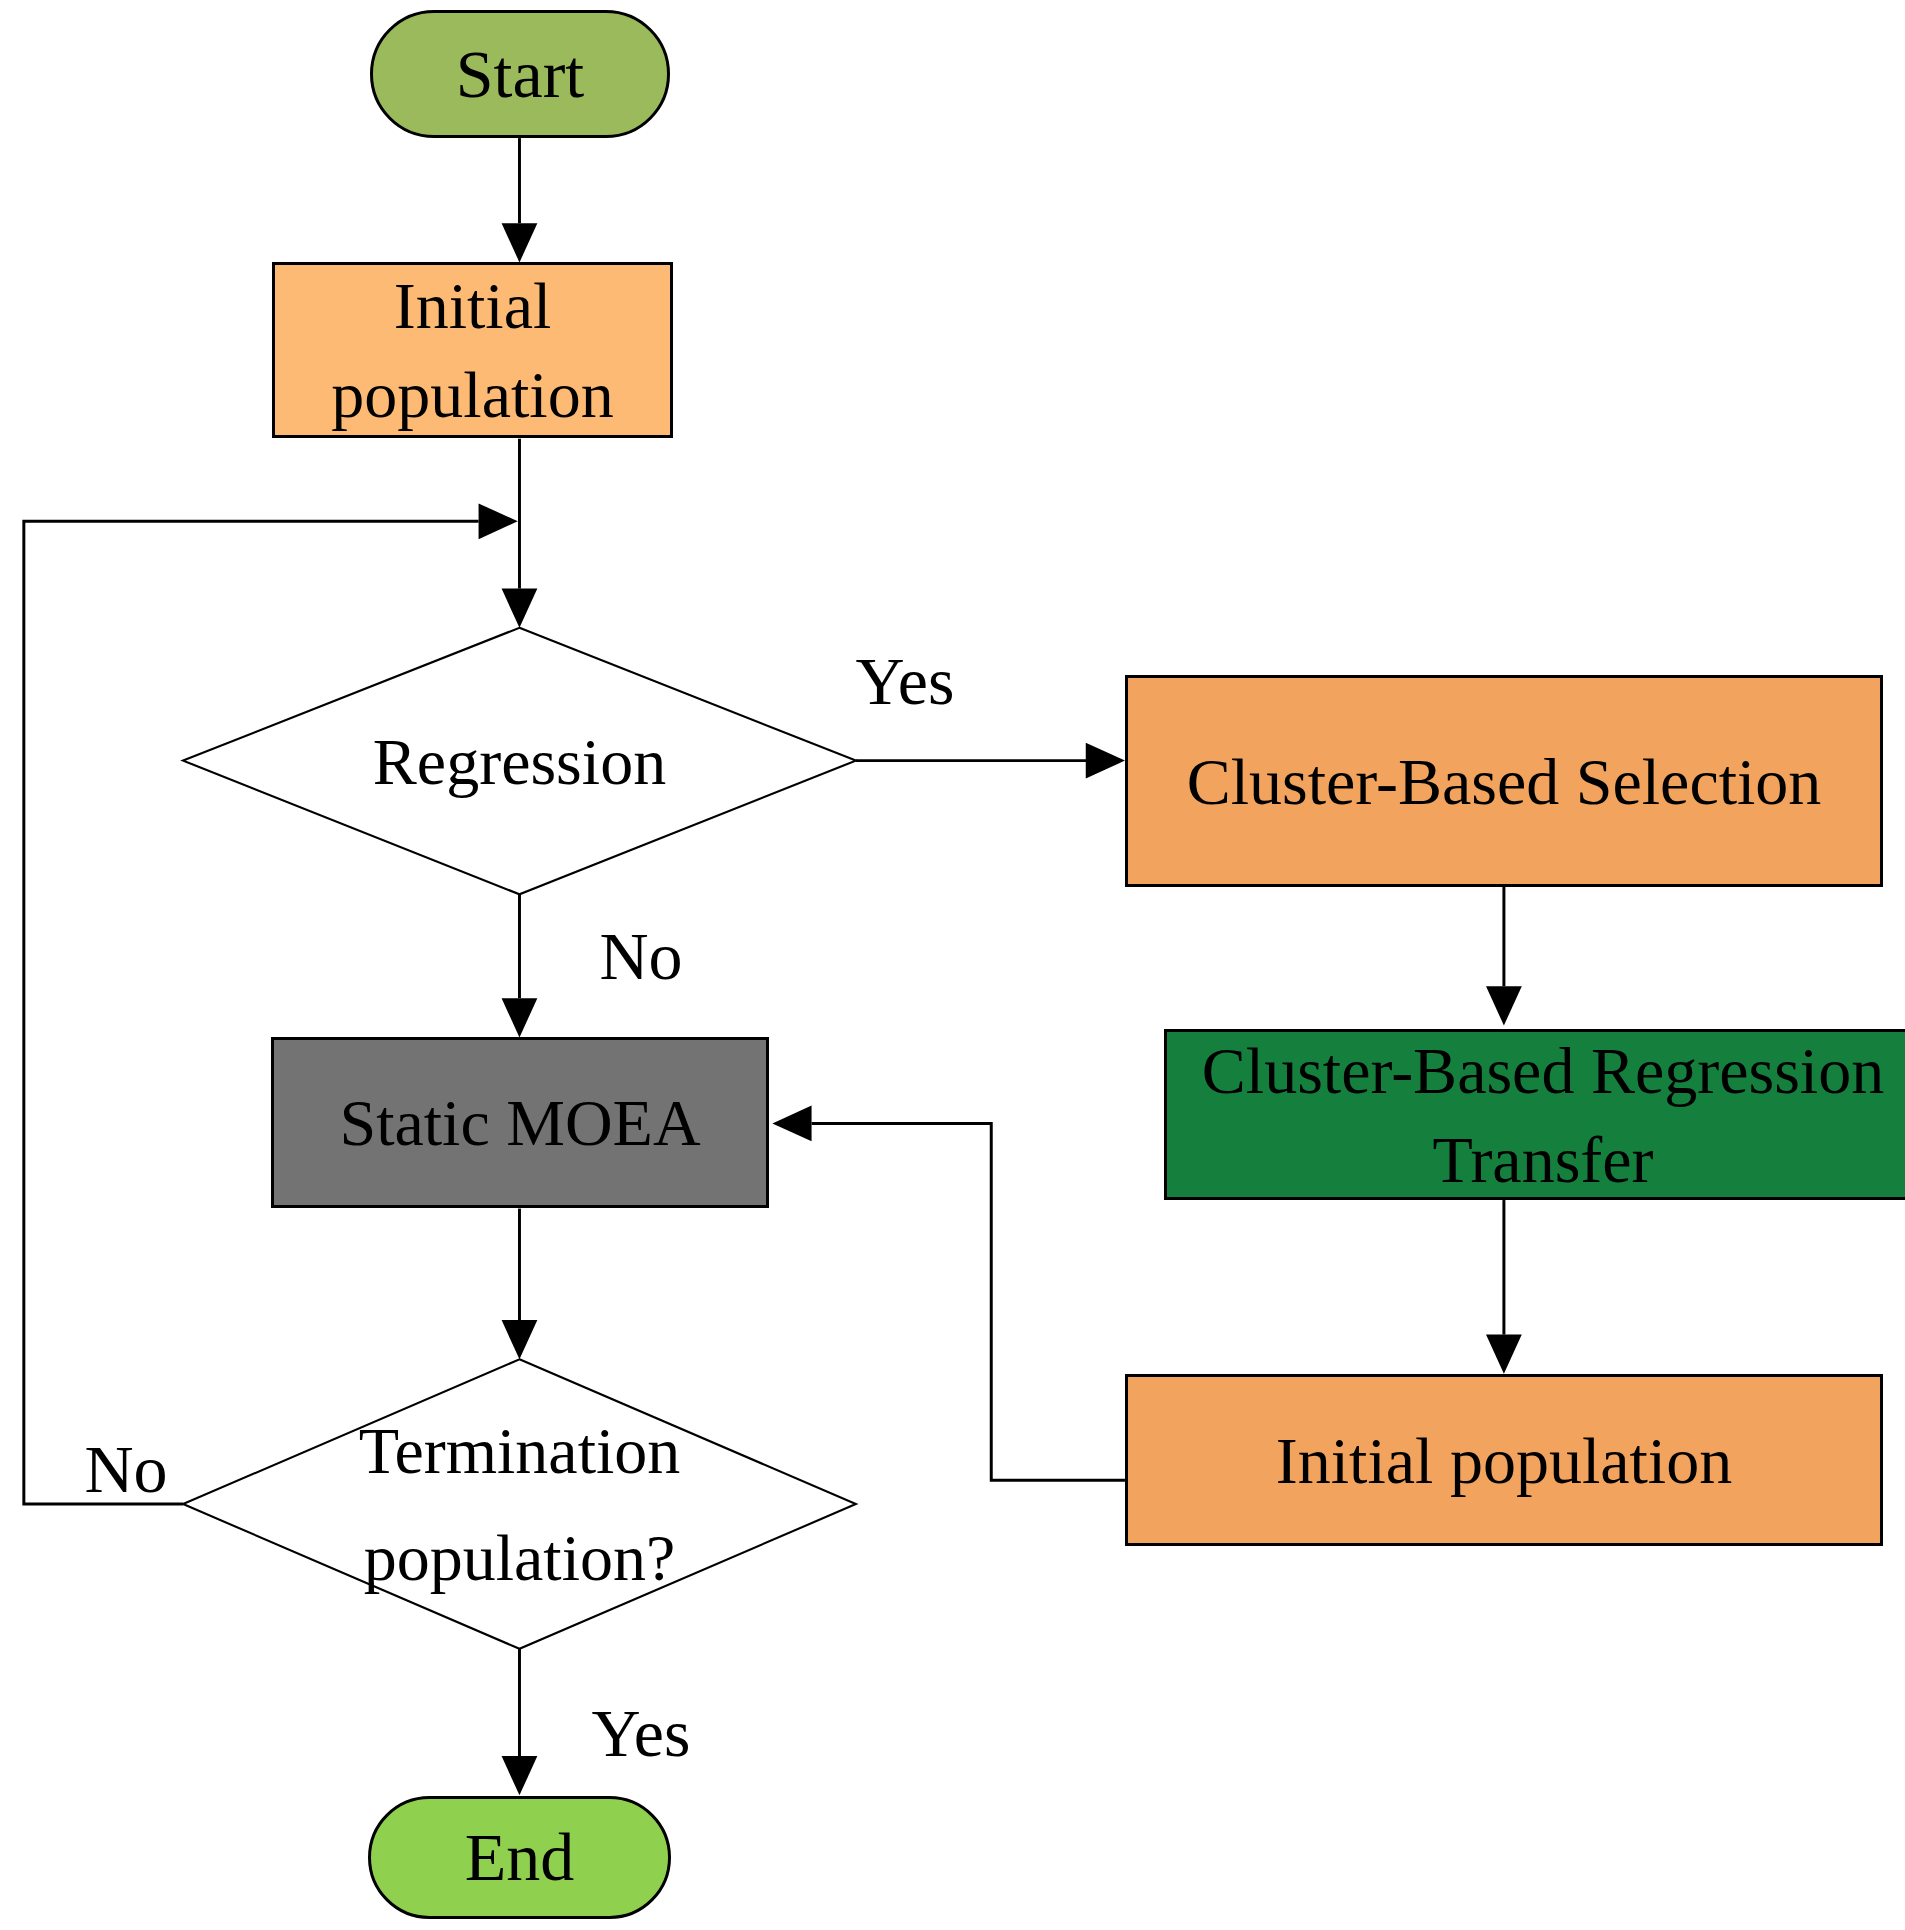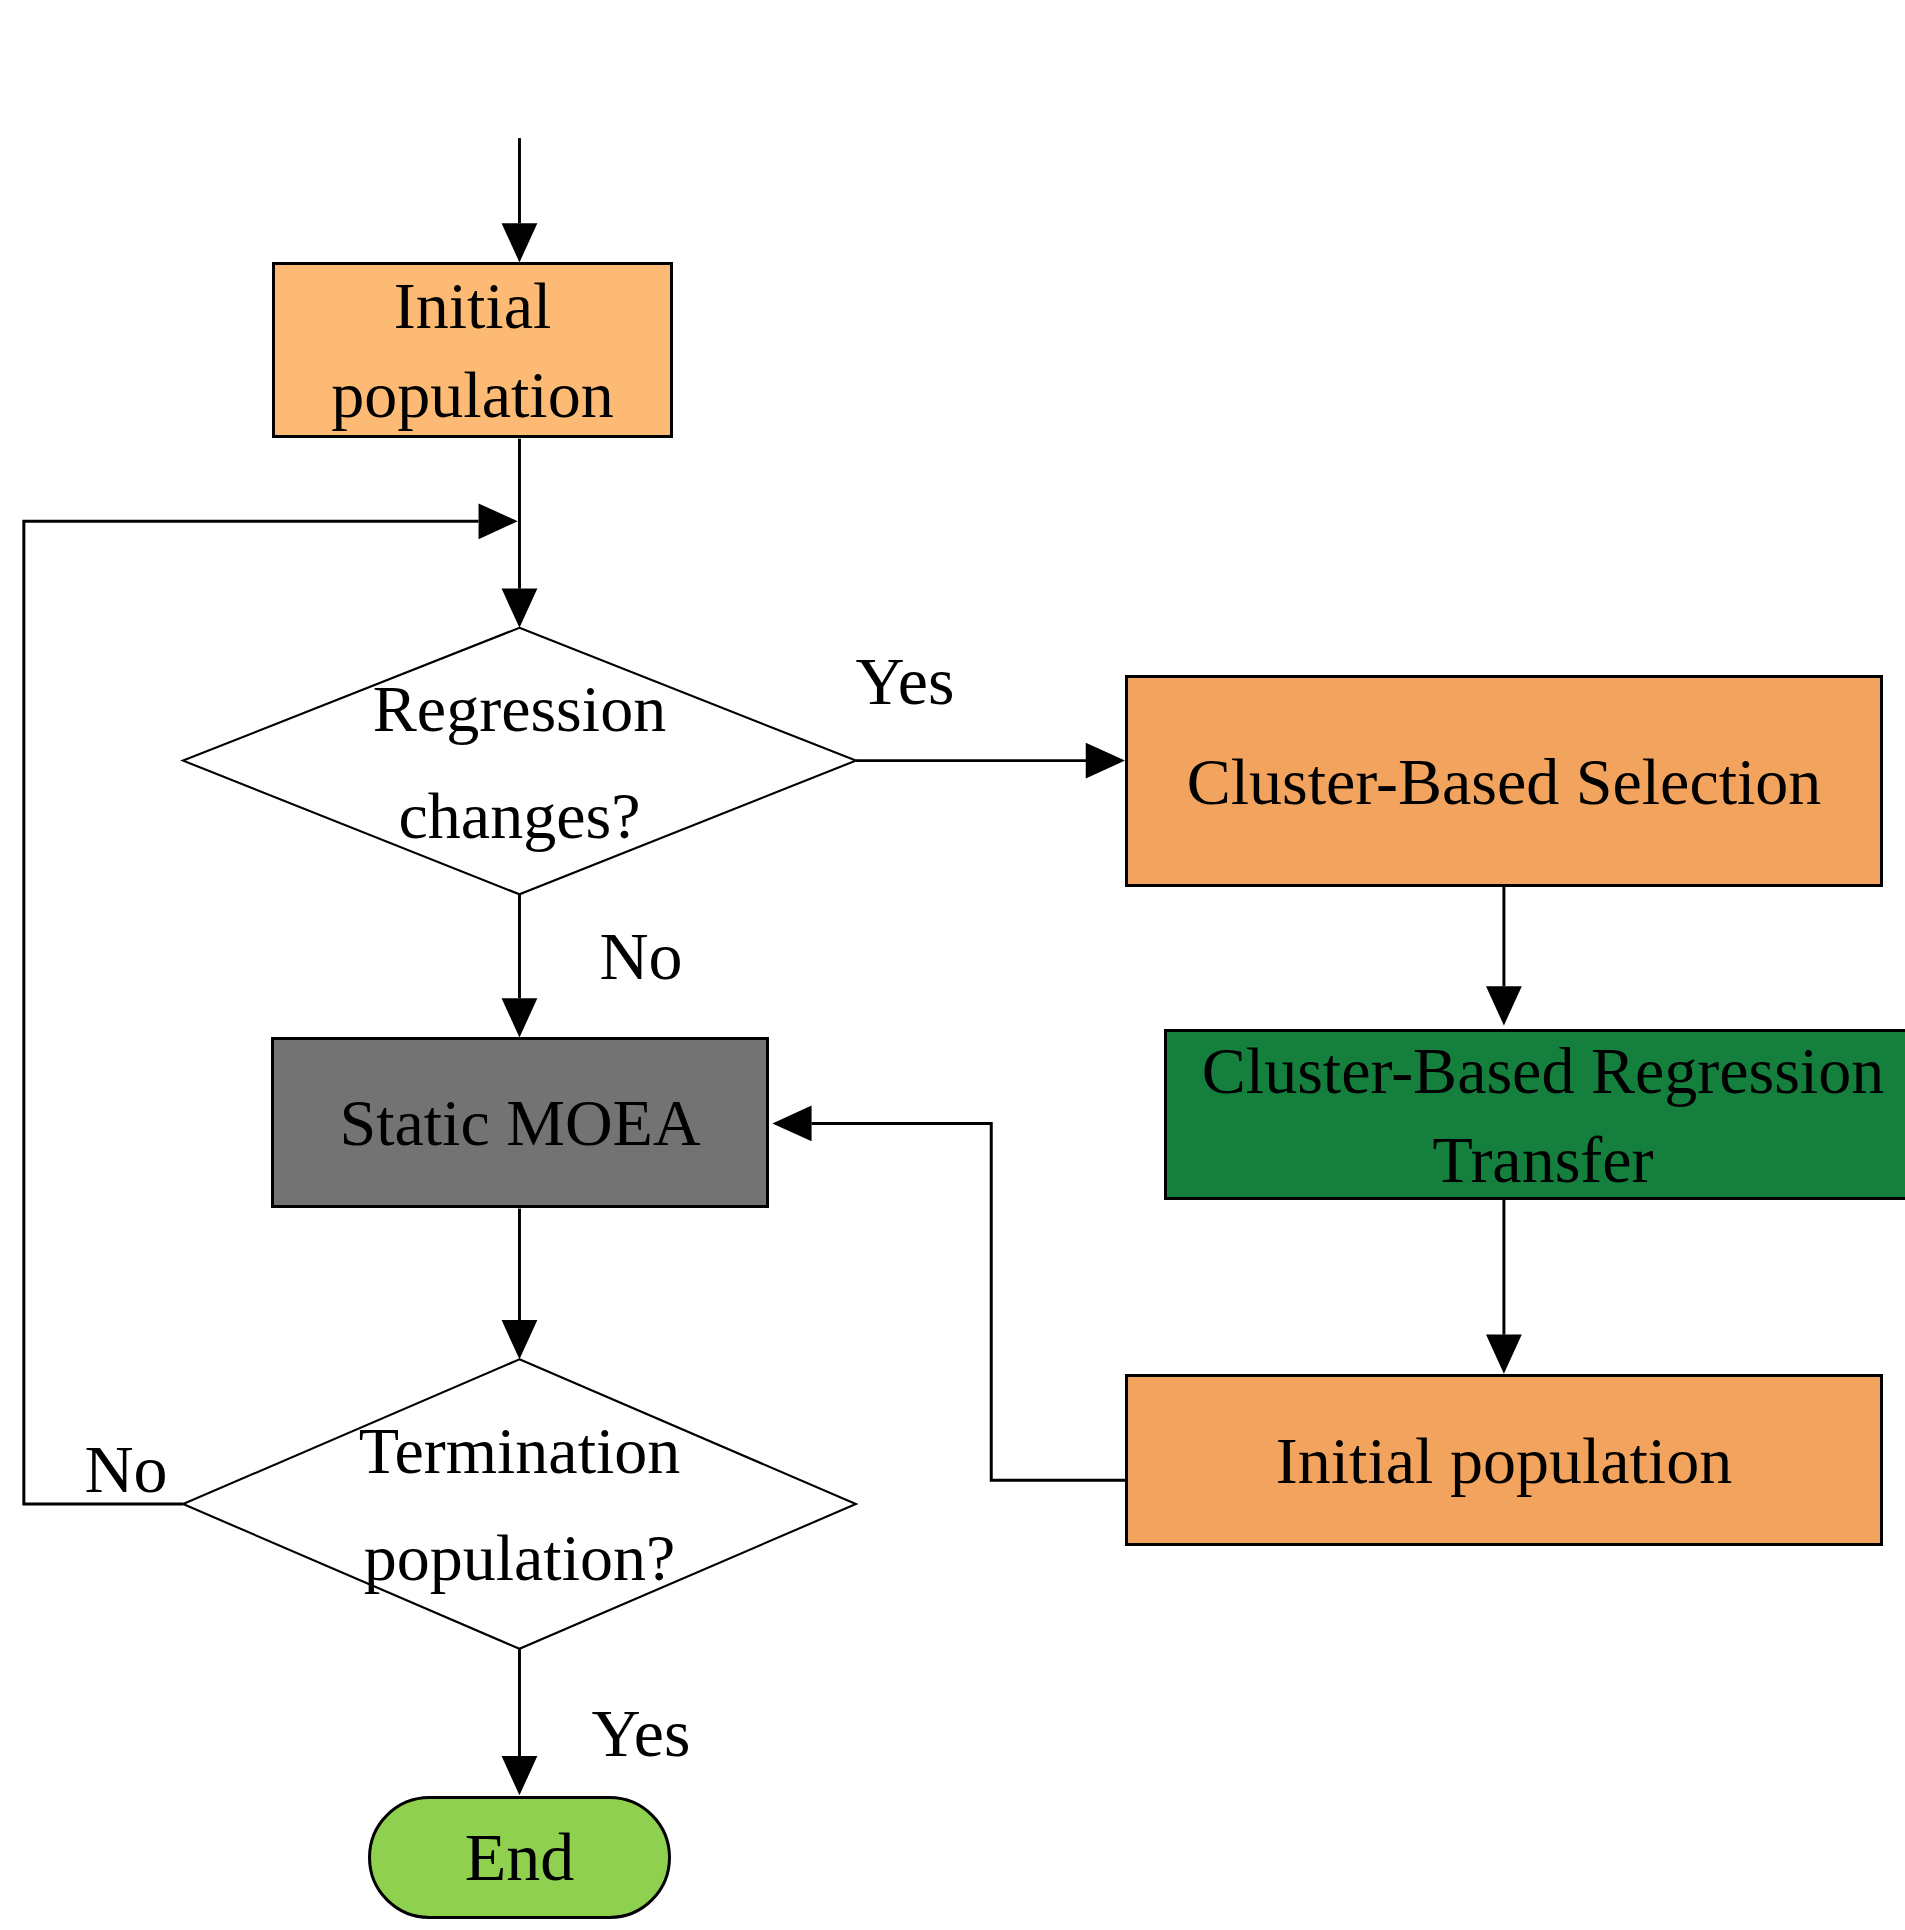--- a/index.html
+++ b/index.html
@@ -78,29 +78,31 @@
       <polygon points="1745,1567 1787,1567 1766,1613"></polygon>
       <polygon points="953,1298 953,1340 907,1319"></polygon>
       <polygon points="589,1550 631,1550 610,1596"></polygon>
       <polygon points="589,2062 631,2062 610,2108"></polygon>
     </g>
 
     <polygon points="610,737 1005,893 610,1050 215,893" stroke="#000000" stroke-width="2.5" fill="#FFFFFF"></polygon>
     <polygon points="610,1596 1005,1766 610,1936 215,1766" stroke="#000000" stroke-width="2.5" fill="#FFFFFF"></polygon>
   </svg>
 
+  <div class="node pill" style="left: 370px; top: 10.2px; width: 300px; height: 128px; background-color: rgb(155, 186, 92);">
+    <span>Start</span>
+  </div>
 
   <div class="node rect" style="left: 272px; top: 262px; width: 401px; height: 176px; background-color: #fdba74;">
     <div>Initial</div>
     <div>population</div>
   </div>
 
   <div class="diamond-text" style="left:183px; top:628px; width:673px; height:267px;">
     <div>Regression</div>
-    <div>changes?</div>
   </div>
 
   <div class="node rect" style="left: 1125px; top: 675px; width: 758px; height: 212px; background-color: rgb(242, 164, 94); text-align: right;">
     <span>Cluster-Based Selection</span>
   </div>
 
   <div class="node rect" style="left: 1164px; top: 1029px; width: 758px; height: 171px; background-color: #15803d;">
     <div>Cluster-Based Regression</div>
     <div>Transfer</div>
   </div>

